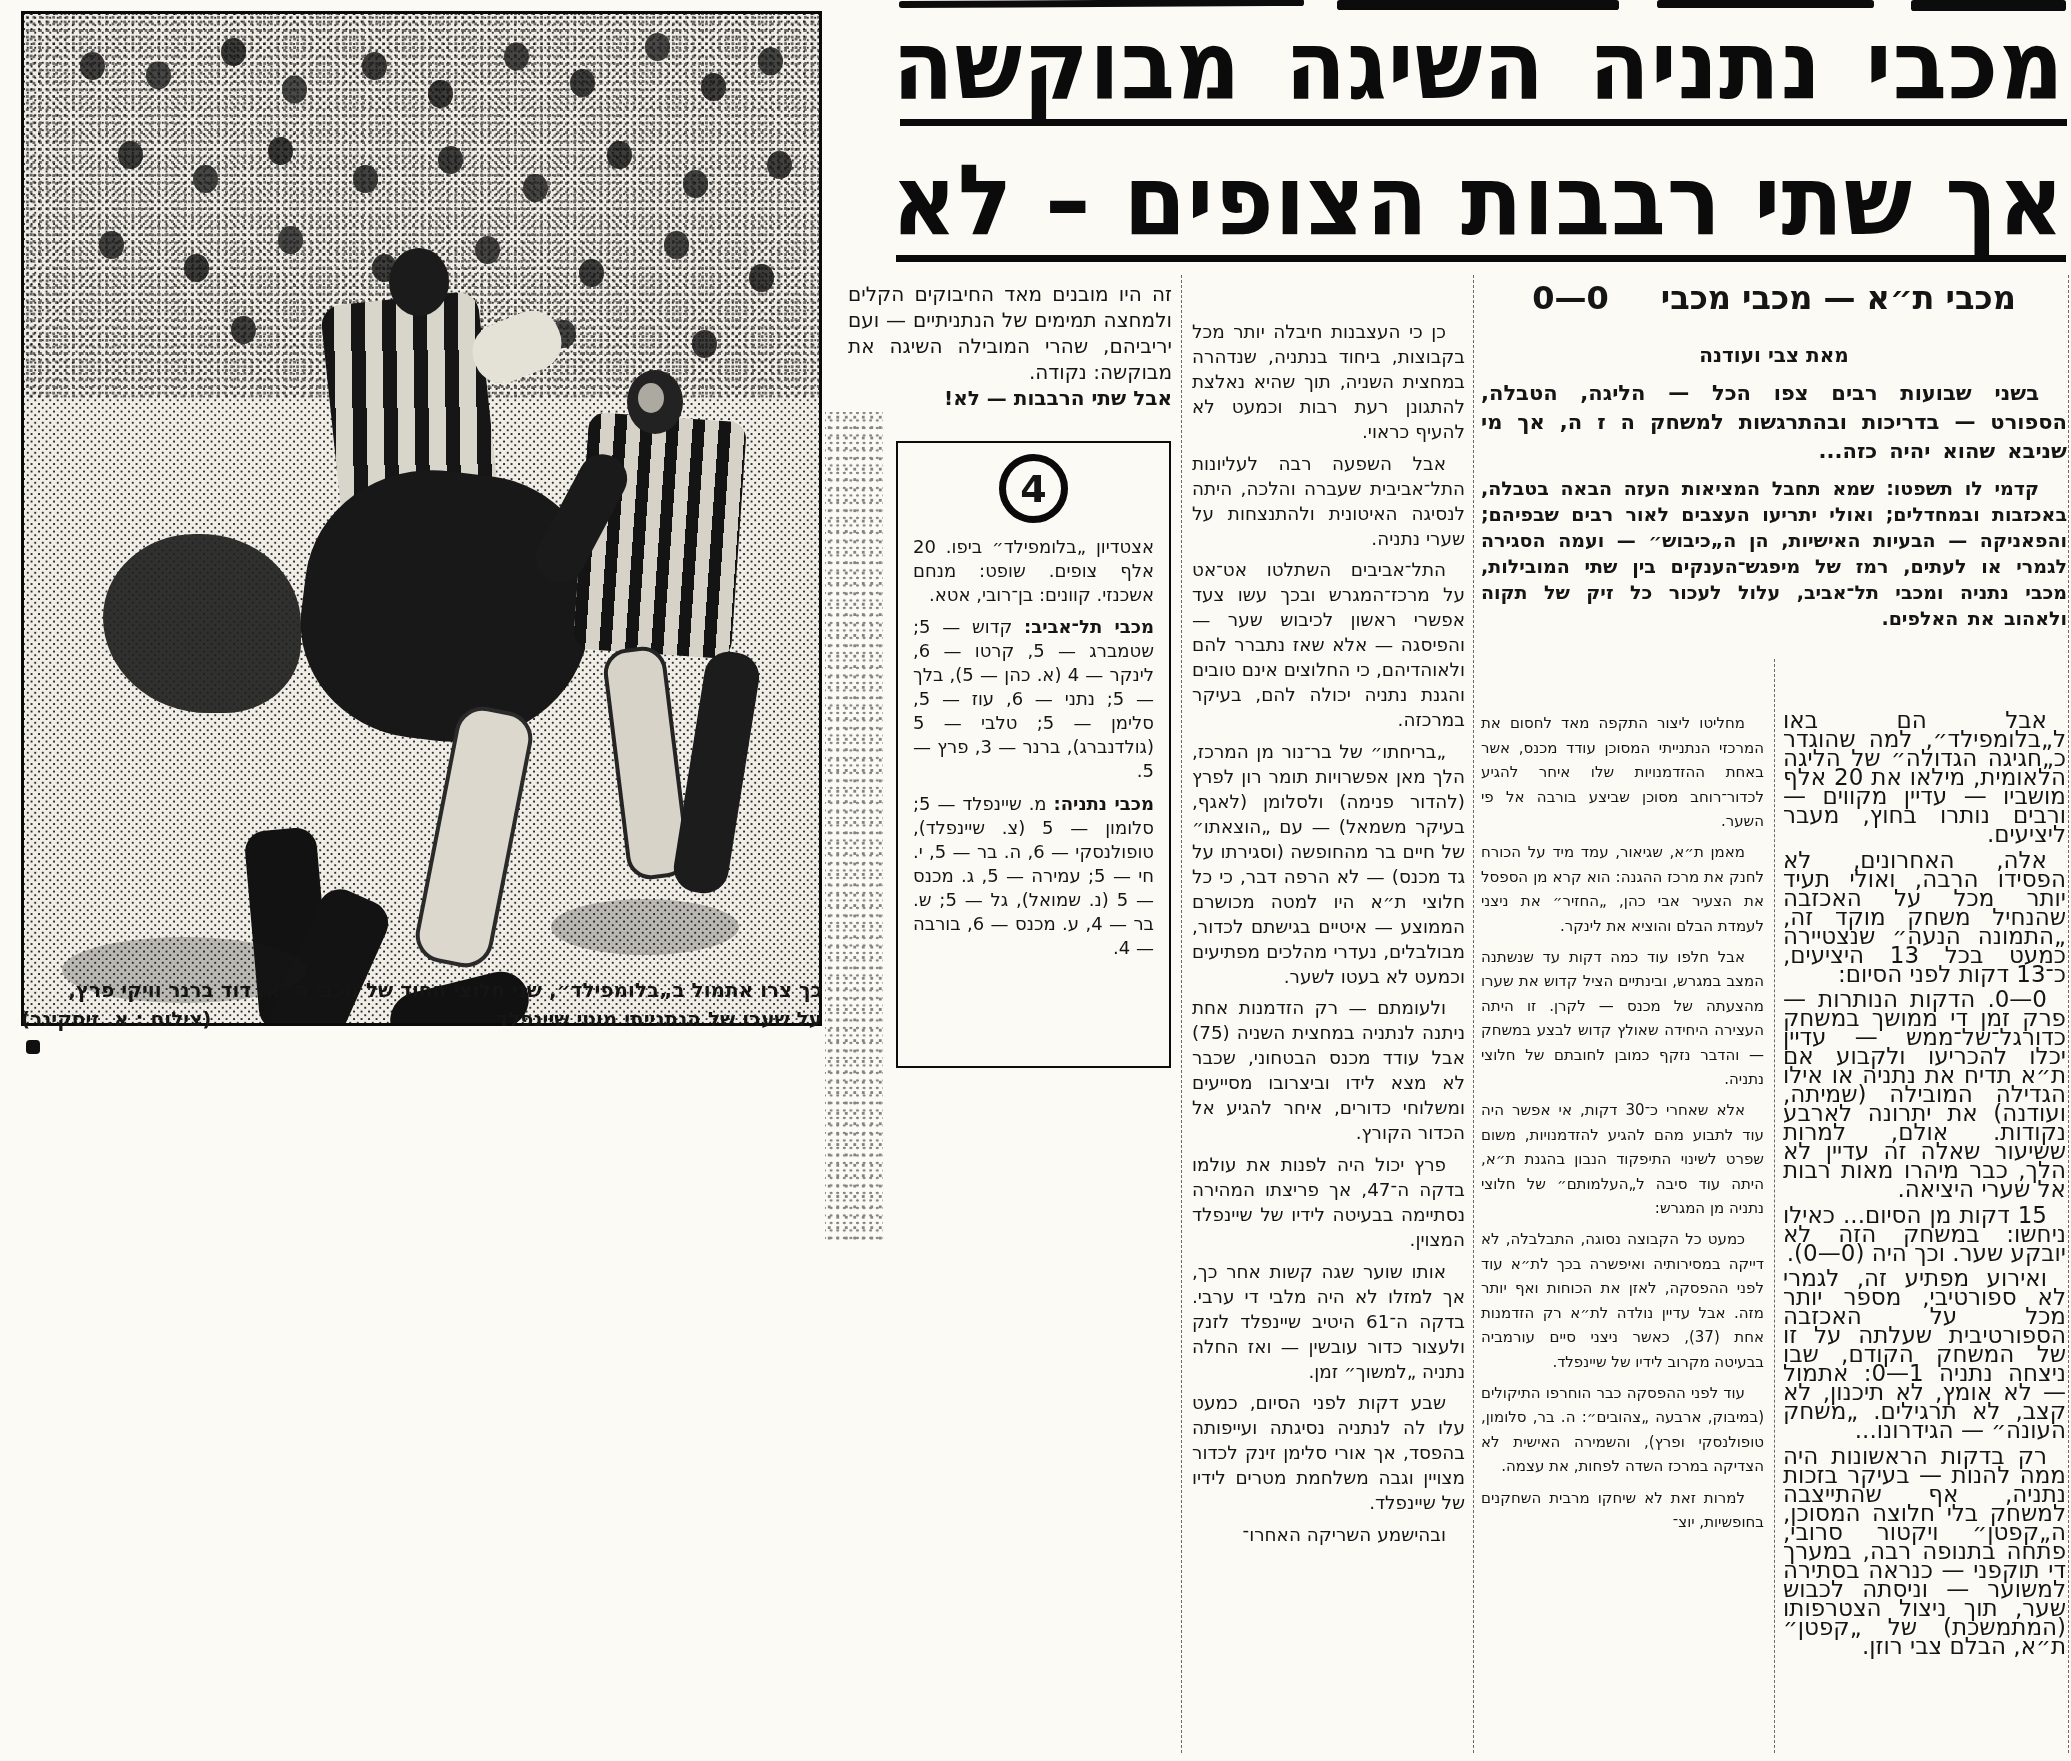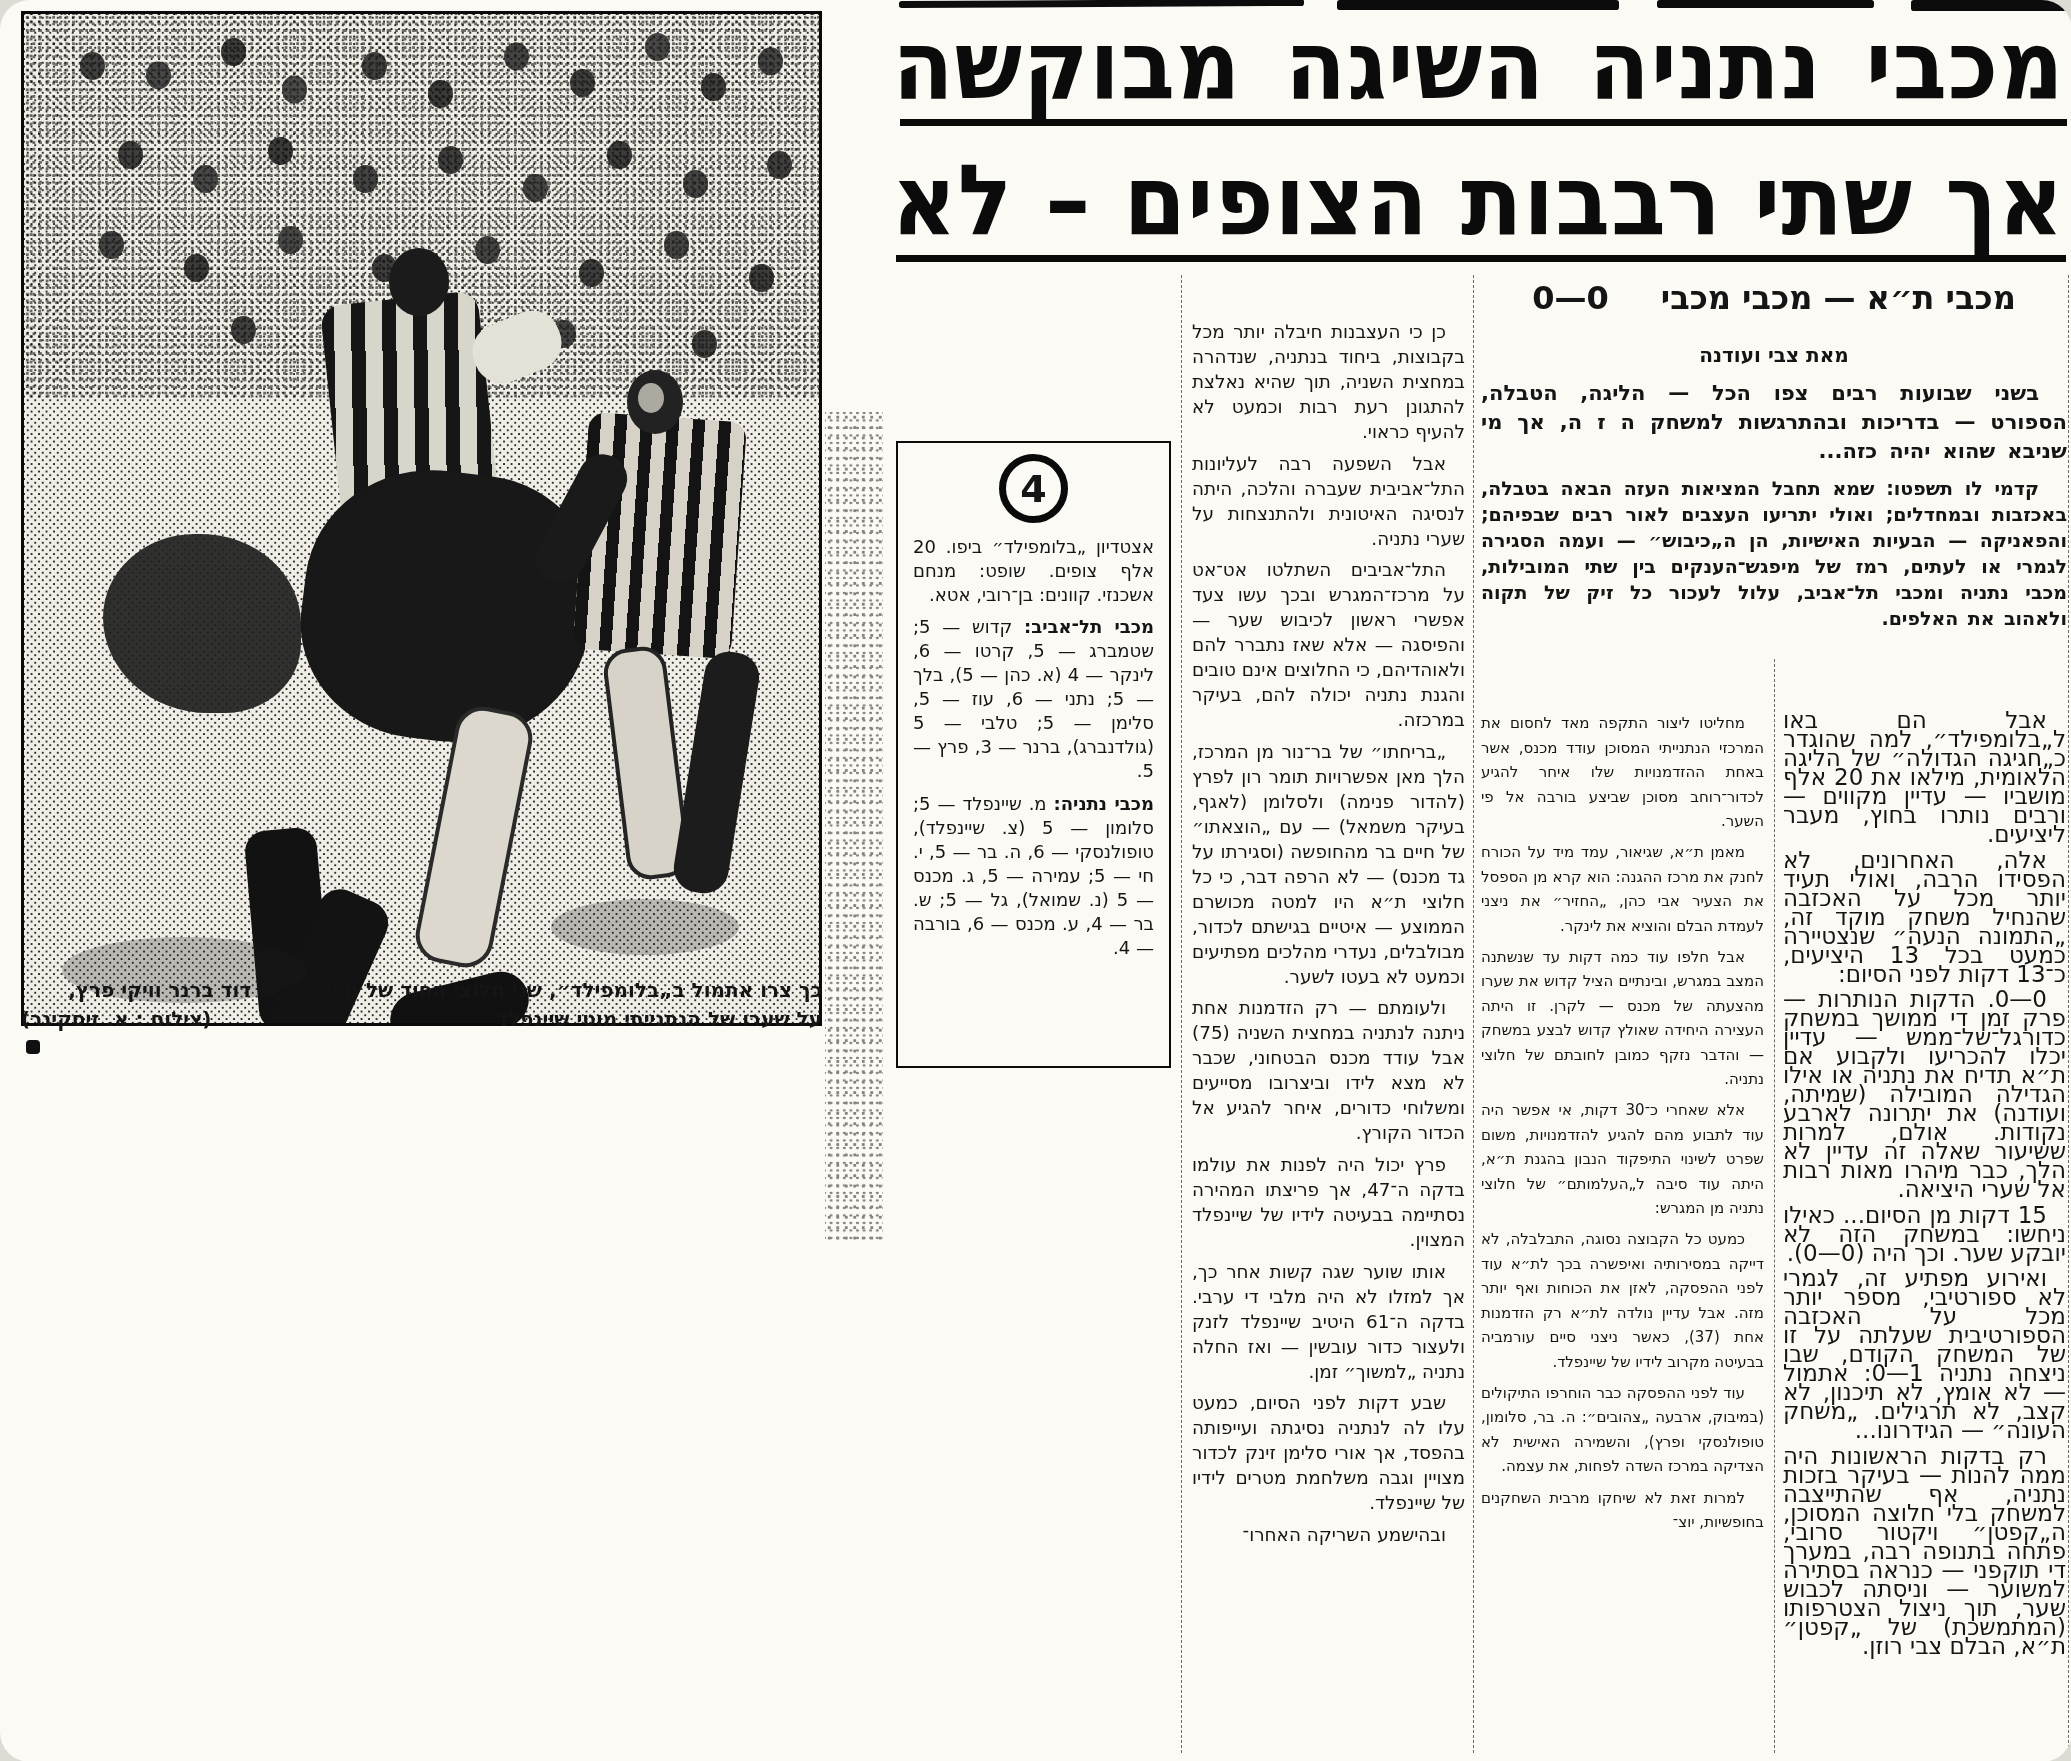--- a/index.html
+++ b/index.html
@@ -1,19 +1,19 @@
 <!DOCTYPE html>
 <html lang="he" style="font-size:15px"><head>
 <meta charset="utf-8">
 <style>
   html,body{margin:0;padding:0;background:#dedbd4;}
   .page{
     position:relative;width:2072px;height:1762px;margin:0 auto;
     background:#fbfaf5;color:#151515;overflow:hidden;
-    font-family:"DejaVu Sans",sans-serif;direction:rtl;border-radius:30px;
+    font-family:"DejaVu Sans",sans-serif;direction:rtl;
   }
   
   .frag{position:absolute;background:#0c0c0c;border-radius:2.8px;}
   
   .headline{
     position:absolute;right:7.5px;width:1172px;
     font-weight:800;color:#0b0b0b;
     text-align:justify;text-align-last:justify;
     white-space:nowrap;letter-spacing:0.9px;
     transform:scaleY(1.08);transform-origin:top right;
@@ -155,20 +155,24 @@
   <div class="caption">
     <div>כך צרו אתמול ב„בלומפילד״, שני חלוצי החוד של מכבי ת״א, דוד ברנר וויקי פרץ,</div>
     <div>
       <span class="credit">(צילום : א. זיסקינר)</span>
       <span>על שערו של הנתנייתי מוטי שיינפלד</span>
     </div>
   </div>
 
   <div class="noiseband"></div>
 
+  <div class="colA-lead">
+    <span>זה היו מובנים מאד החיבוקים הקלים ולמחצה תמימים של הנתניתיים — ועם יריביהם, שהרי המובילה השיגה את מבוקשה: נקודה.</span>
+    <div class="colA-last">אבל שתי הרבבות — לא!</div>
+  </div>
 
   <div class="box">
     <div class="circle">4</div>
     <p>אצטדיון „בלומפילד״ ביפו. 20 אלף צופים. שופט: מנחם אשכנזי. קוונים: בן־רובי, אטא.</p>
     <p><b>מכבי תל־אביב:</b><span> קדוש — 5; שטמברג — 5, קרטו — 6, לינקר — 4 (א. כהן — 5), בלך — 5; נתני — 6, עוז — 5, סלימן — 5; טלבי — 5 (גולדנברג), ברנר — 3, פרץ — 5.</span></p>
     <p><b>מכבי נתניה:</b><span> מ. שיינפלד — 5; סלומון — 5 (צ. שיינפלד), טופולנסקי — 6, ה. בר — 5, י. חי — 5; עמירה — 5, ג. מכנס — 5 (נ. שמואל), גל — 5; ש. בר — 4, ע. מכנס — 6, בורבה — 4.</span></p>
   </div>
 
   <div class="vrule" style="left:1181px;top:275px;height:1478px;"></div>
   <div class="vrule" style="left:1473px;top:275px;height:1478px;"></div>

